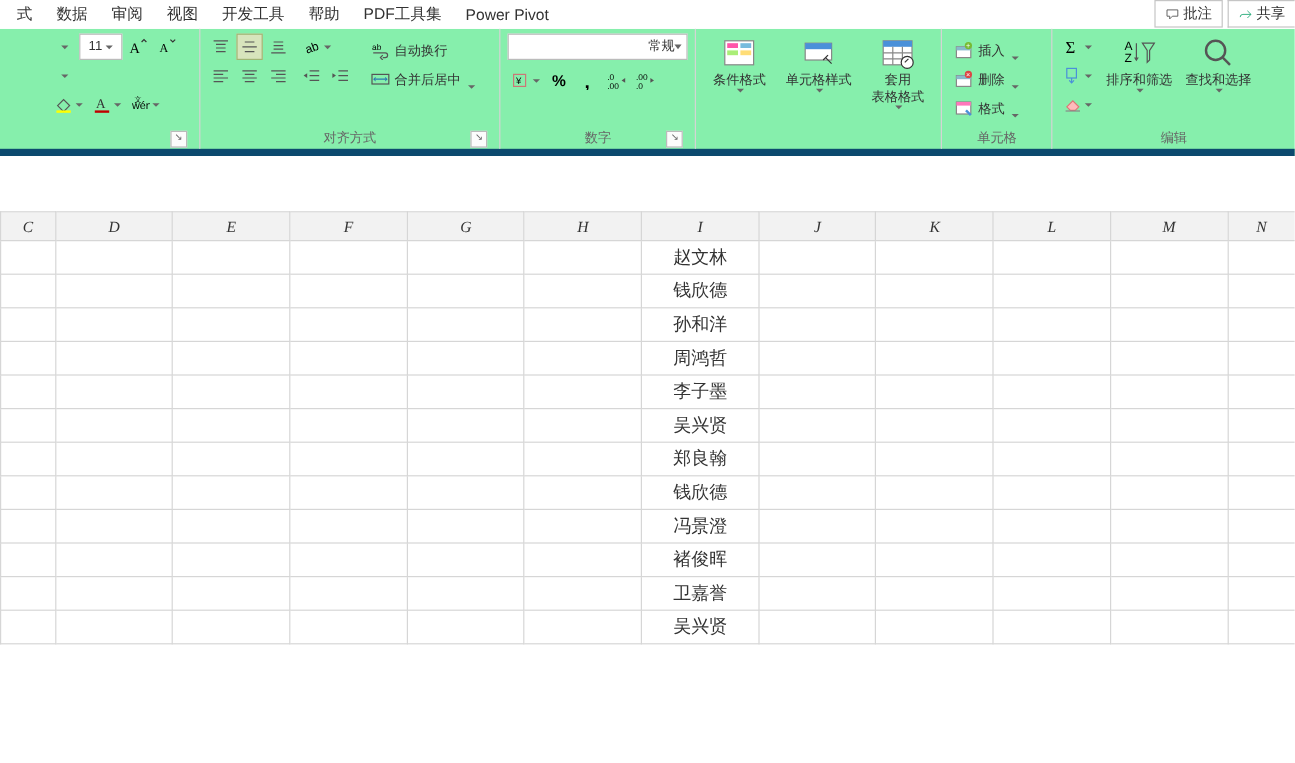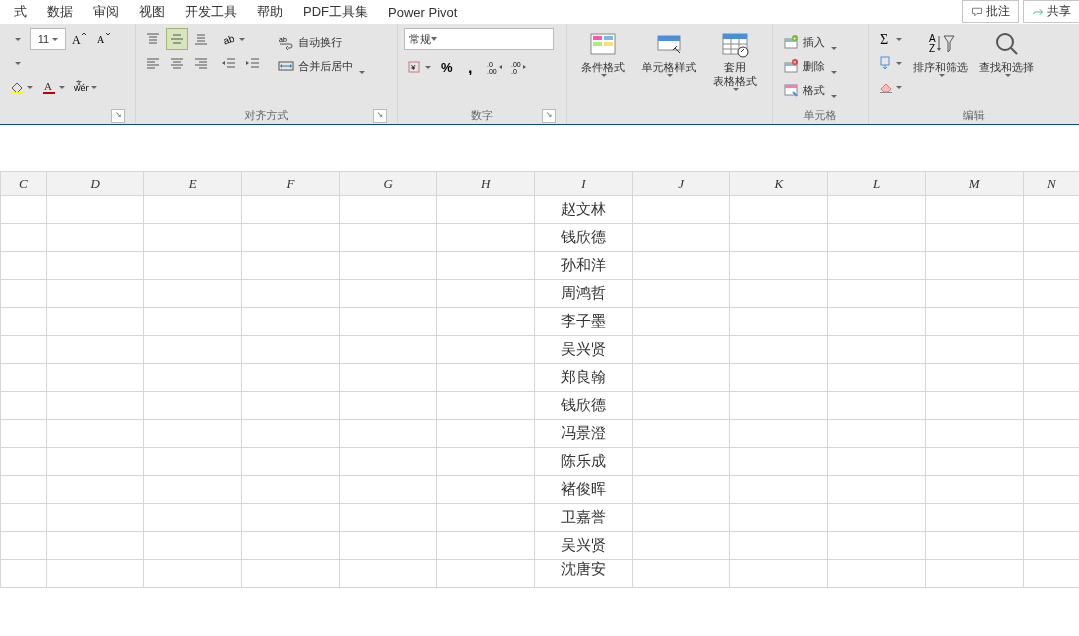--- a/index.html
+++ b/index.html
@@ -42,23 +42,24 @@
     background: #fff;
     font-size: 12px;
     display: flex;
     align-items: center;
     gap: 3px;
   }
   .menu-right .btn svg { width: 12px; height: 12px; }
   
   .ribbon {
     display: flex;
-    background: #e5e5e5;
-    border-bottom: 1px solid #0c4a6e;
+    background: #86efac;
+    border-bottom: 6px solid #0c4a6e;
     height: 100px;
+    padding-left: 36px;
   }
   .group {
     display: flex;
     flex-direction: column;
     border-right: 1px solid #d4d4d4;
     padding: 4px 6px 0 6px;
     position: relative;
   }
   .group-body {
     display: flex;
@@ -157,21 +158,21 @@
   .numfmt {
     width: 140px;
     height: 20px;
     border: 1px solid #bbb;
     background: #fff;
     padding: 0 4px;
     font-size: 11px;
     line-height: 20px;
     display: flex;
     align-items: center;
-    justify-content: flex-start;
+    justify-content: flex-end;
   }
   .numfmt::after {
     content: "";
     border-top: 4px solid #666;
     border-left: 3px solid transparent;
     border-right: 3px solid transparent;
   }
   
   .spacer { height: 46px; background: #fff; }
   
@@ -697,34 +698,20 @@
           <td></td>
           <td style="border-right:none;"></td>
         </tr>
   <tr>
           <td></td>
           <td></td>
           <td></td>
           <td></td>
           <td></td>
           <td></td>
-          <td>陈乐成</td>
-          <td></td>
-          <td></td>
-          <td></td>
-          <td></td>
-          <td style="border-right:none;"></td>
-        </tr>
-  <tr>
-          <td></td>
-          <td></td>
-          <td></td>
-          <td></td>
-          <td></td>
-          <td></td>
           <td>褚俊晖</td>
           <td></td>
           <td></td>
           <td></td>
           <td></td>
           <td style="border-right:none;"></td>
         </tr>
   <tr>
           <td></td>
           <td></td>
@@ -740,34 +727,20 @@
           <td style="border-right:none;"></td>
         </tr>
   <tr>
           <td></td>
           <td></td>
           <td></td>
           <td></td>
           <td></td>
           <td></td>
           <td>吴兴贤</td>
-          <td></td>
-          <td></td>
-          <td></td>
-          <td></td>
-          <td style="border-right:none;"></td>
-        </tr>
-  <tr style="height:14px;">
-          <td></td>
-          <td></td>
-          <td></td>
-          <td></td>
-          <td></td>
-          <td></td>
-          <td style="vertical-align:top;">沈唐安</td>
           <td></td>
           <td></td>
           <td></td>
           <td></td>
           <td style="border-right:none;"></td>
         </tr>
 </tbody>
     </table>
 </div>
 

